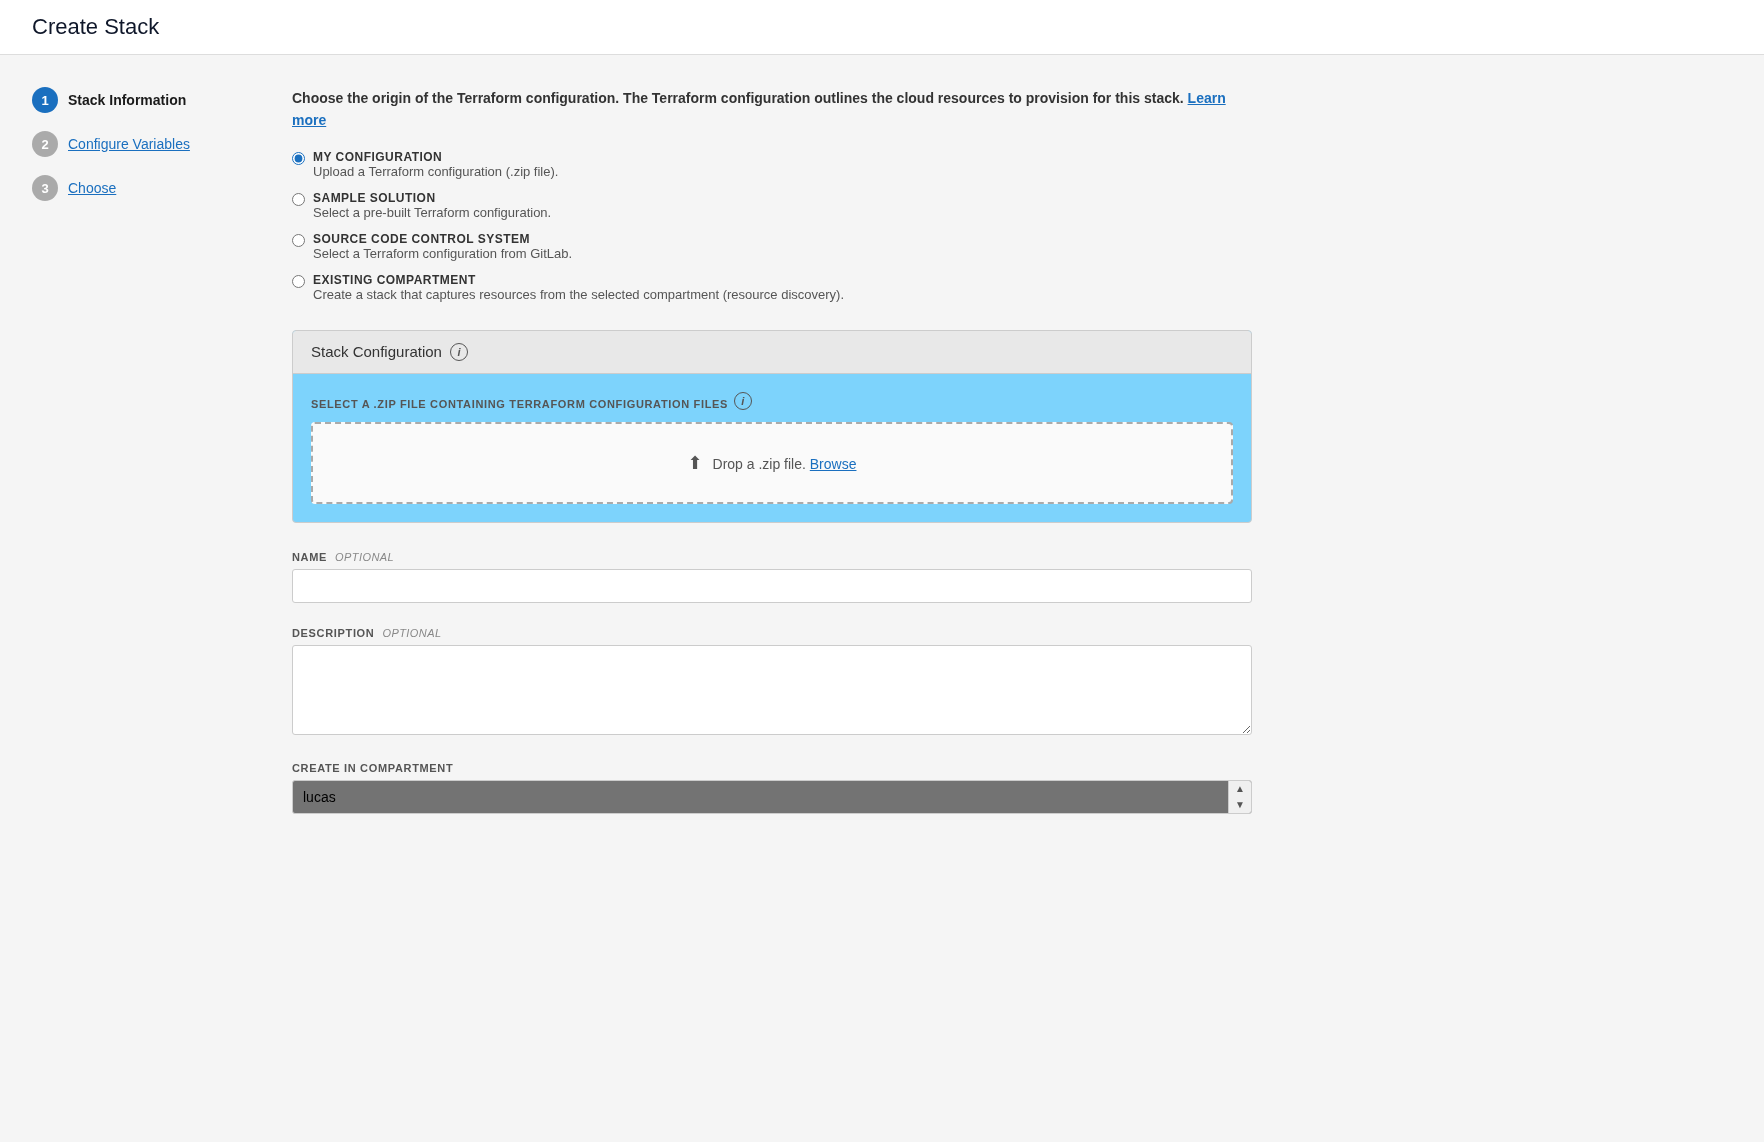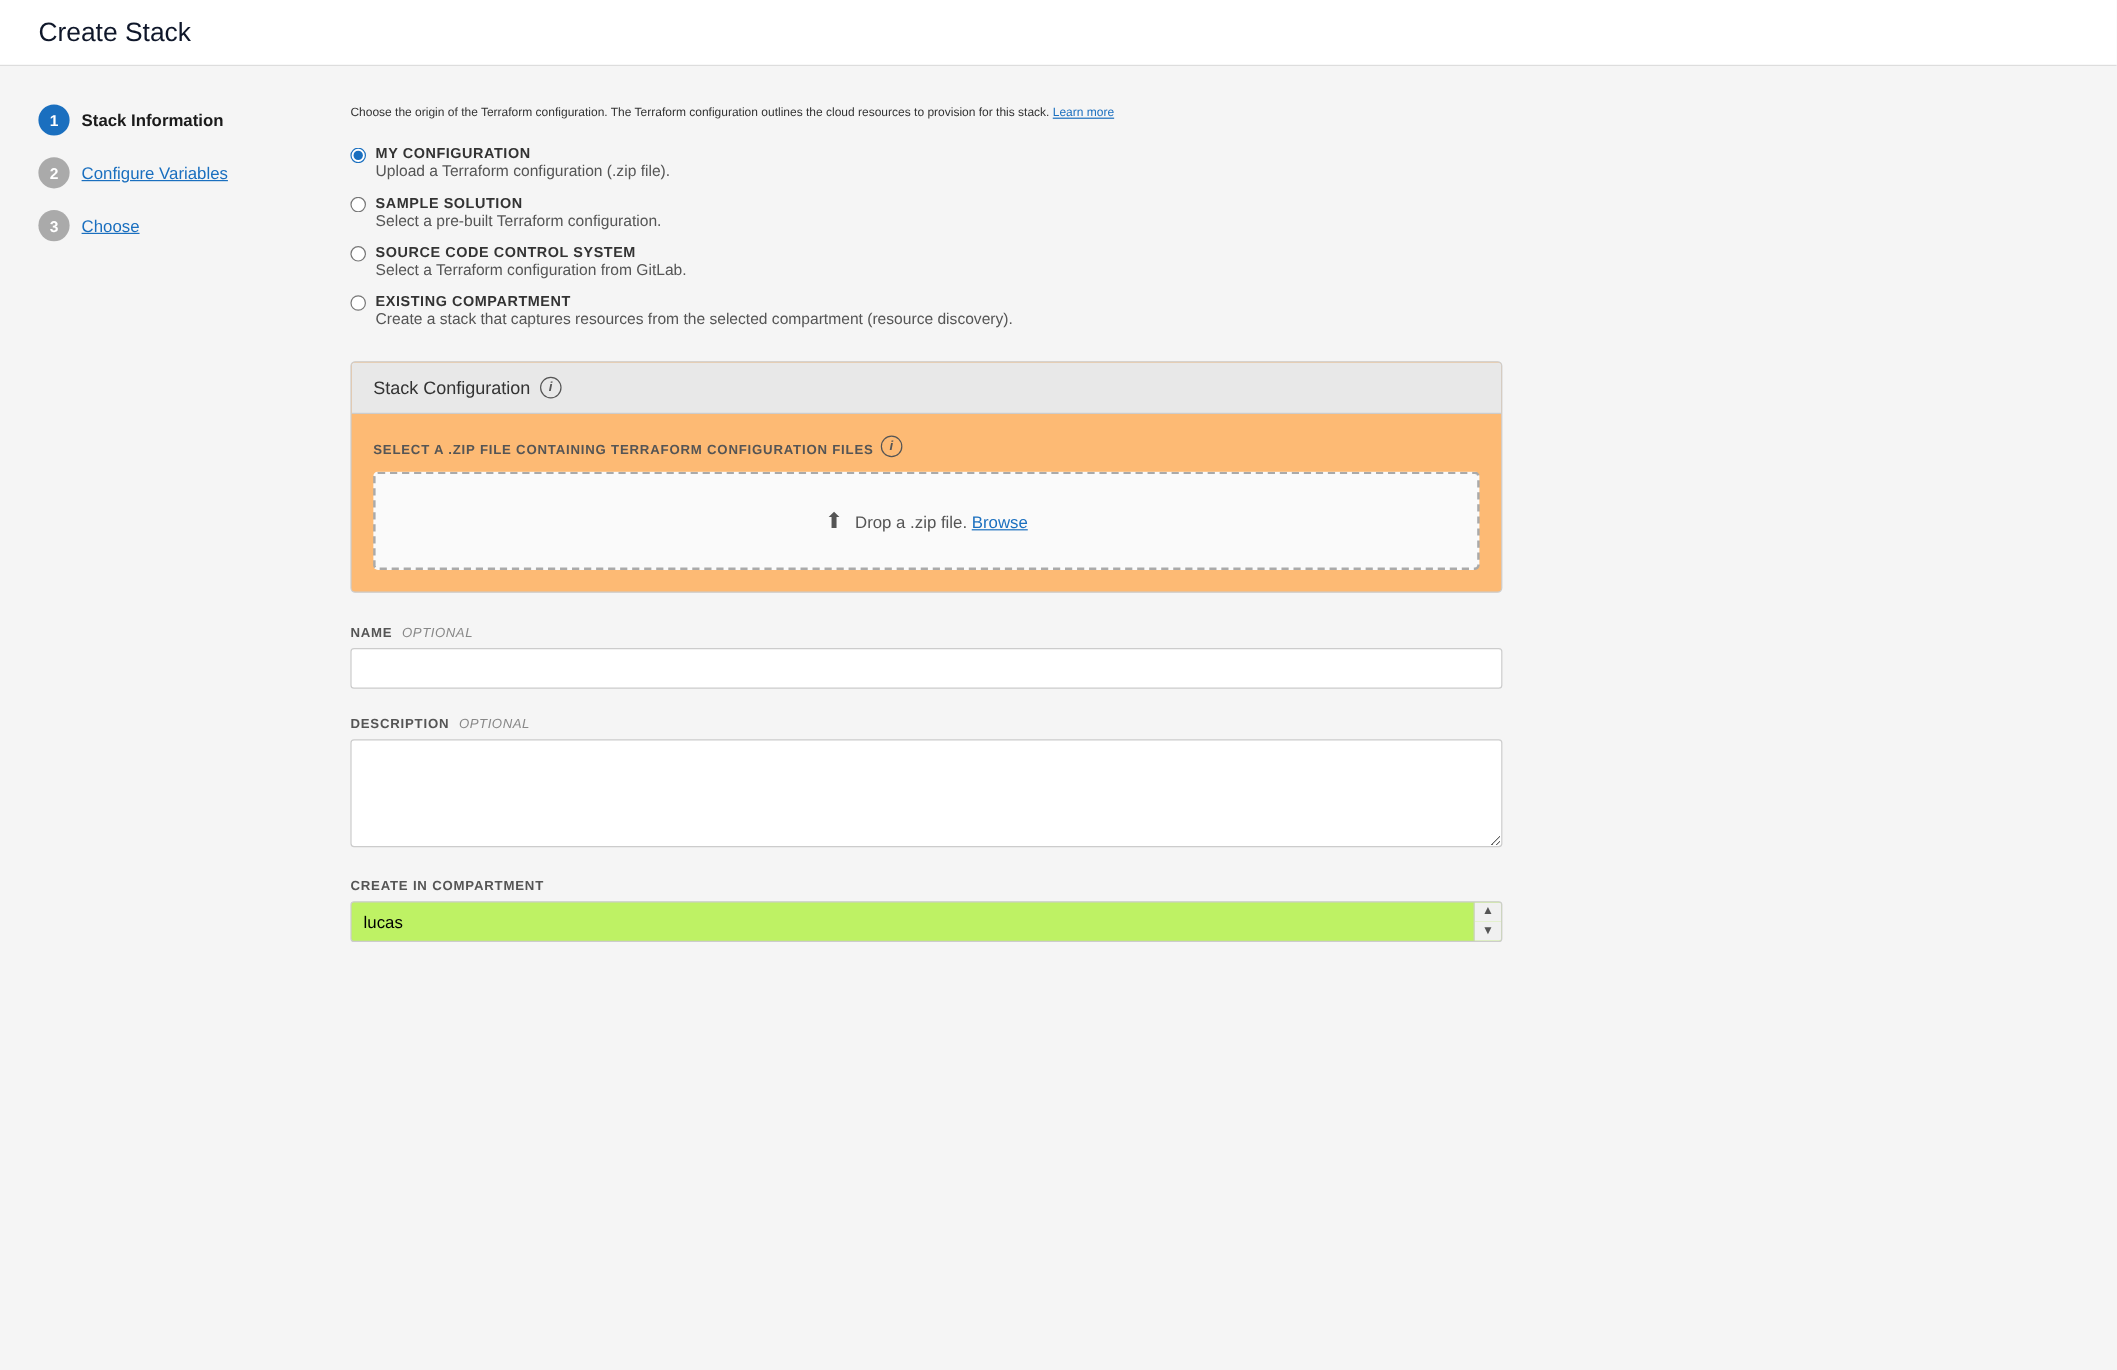--- a/index.html
+++ b/index.html
@@ -64,24 +64,25 @@
     }
     .step-label.inactive {
       color: #1a6fbf;
       text-decoration: underline;
     }
     .main-content {
       flex: 1;
       max-width: 960px;
     }
     .intro-text {
-      font-size: 10px;
+      font-size: 14px;
       color: #333;
       margin-bottom: 18px;
       line-height: 1.6;
+      font-weight: bold;
     }
     .learn-more {
       color: #1a6fbf;
       text-decoration: underline;
       cursor: pointer;
     }
     .radio-group {
       margin-bottom: 28px;
     }
     .radio-option {
@@ -100,21 +101,21 @@
       letter-spacing: 0.04em;
       color: #333;
       display: block;
     }
     .radio-label-desc {
       font-size: 13px;
       color: #555;
       display: block;
     }
     .stack-config-box {
-      background: #fdba74;
+      background: #7dd3fc;
       border: 1px solid #ccc;
       border-radius: 4px;
       margin-bottom: 28px;
       overflow: hidden;
     }
     .stack-config-header {
       background: #e8e8e8;
       padding: 12px 18px;
       font-size: 15px;
       font-weight: 500;
@@ -201,21 +202,21 @@
     }
     textarea.text-input {
       height: 90px;
       resize: vertical;
     }
     .compartment-input-wrap {
       display: flex;
       align-items: center;
       border: 1px solid #ccc;
       border-radius: 3px;
-      background: #bef264;
+      background: #737373;
       overflow: hidden;
       justify-content: center;
     }
     .compartment-input {
       flex: 1;
       padding: 8px 10px;
       border: none;
       font-size: 14px;
       outline: none;
       background: transparent;

